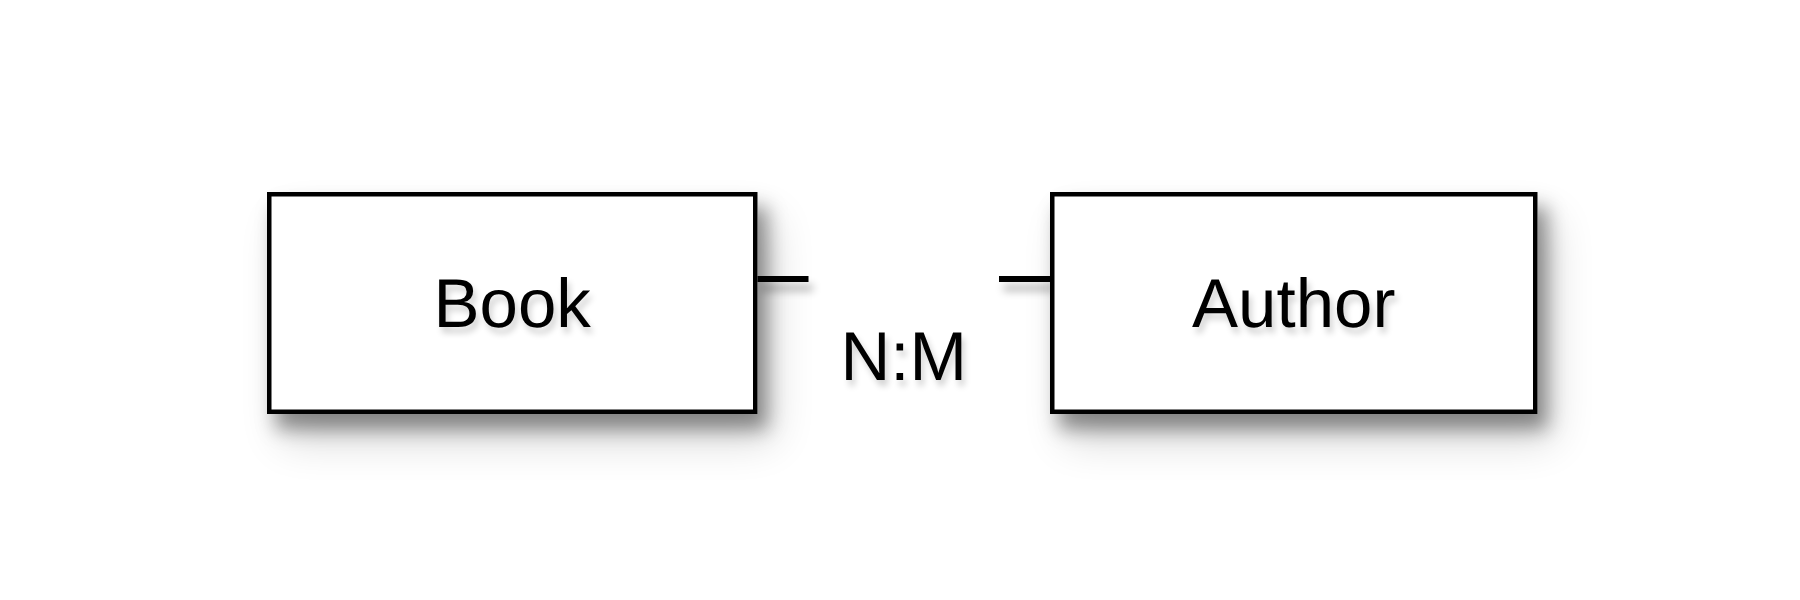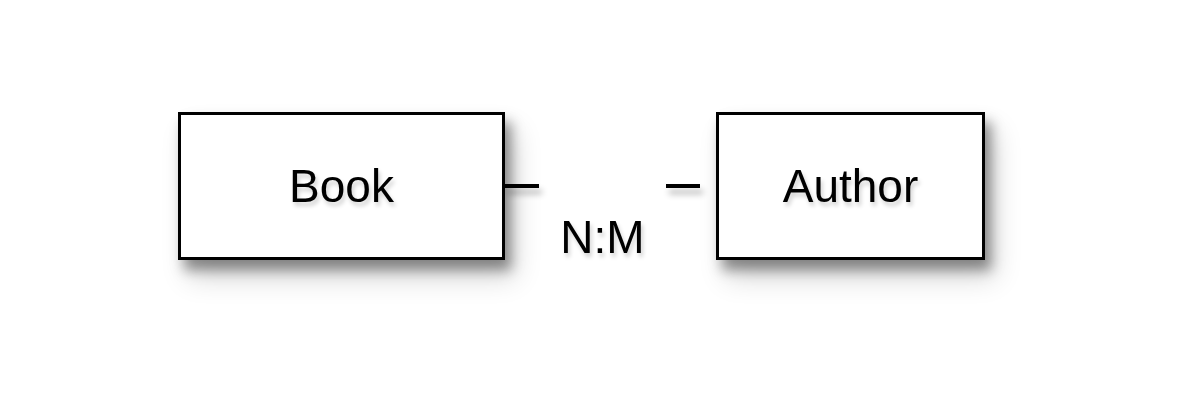--- a/index.html
+++ b/index.html
@@ -11,33 +11,33 @@
     position: relative;
     width: 1200px;
     height: 400px;
     background: #ffffff;
     overflow: hidden;
     font-family: "Liberation Sans", sans-serif;
     color: #000000;
   }
   .entity-box {
     position: absolute;
-    top: 112px;
+    top: 128px;
     height: 148px;
     box-sizing: border-box;
     background: #ffffff;
     border: 3px solid #000000;
     box-shadow: 6px 10px 12px rgba(0,0,0,0.40),
                 10px 18px 26px rgba(0,0,0,0.16);
     display: flex;
     align-items: center;
     justify-content: center;
   }
   .entity-box.book   { left: 178px; width: 327px; }
-  .entity-box.author { left: 700px; width: 269px; margin-left: 16px; }
+  .entity-box.author { left: 700px; width: 325px; }
   .entity-label {
     font-size: 46px;
     line-height: 1;
     font-weight: 400;
     letter-spacing: 0px;
     text-shadow: 2px 4px 4px rgba(0,0,0,0.18);
     white-space: nowrap;
   }
   .connector-line {
     position: absolute;

